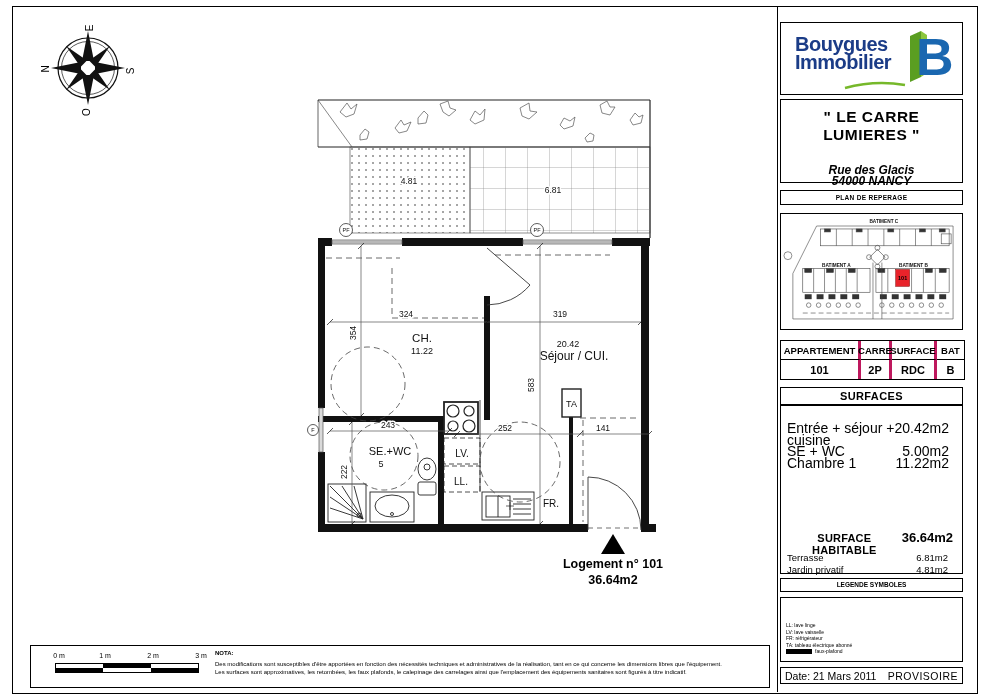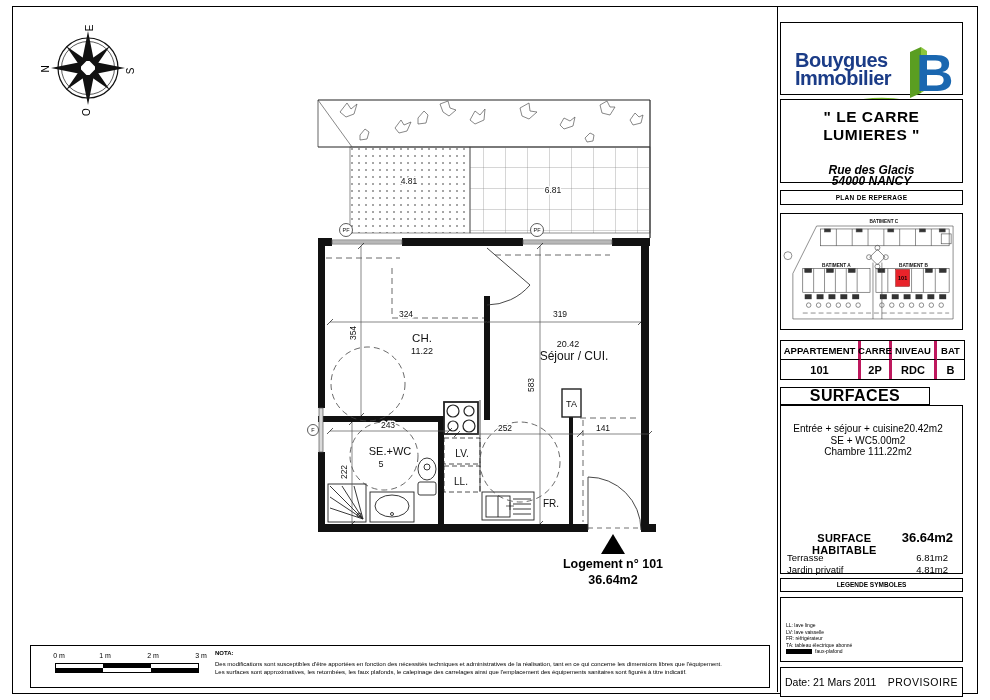--- a/index.html
+++ b/index.html
@@ -2,48 +2,48 @@
 <html><head>
 <meta charset="utf-8">
 <style>
   html,body{margin:0;padding:0;background:#fff;}
   .sheet{position:relative;width:990px;height:700px;background:#fff;font-family:"Liberation Sans",sans-serif;color:#000;overflow:hidden;}
   .frame{position:absolute;left:12px;top:6px;width:964px;height:686px;border:1.2px solid #000;}
   .vsep{position:absolute;left:777px;top:6px;width:1px;height:686px;background:#000;}
   .box{position:absolute;border:1.4px solid #000;background:#fff;box-sizing:border-box;}
   
   .logo-box{left:780px;top:22px;width:183px;height:73px;}
-  .logo-wrap{position:relative;width:100%;height:100%;margin-top:16px;}
+  .logo-wrap{position:relative;width:100%;height:100%;}
   .logo-text{position:absolute;left:14px;top:12px;font-weight:bold;font-size:20px;line-height:18px;color:#1b3c87;letter-spacing:-0.5px;}
   .logo-mark{position:absolute;right:10px;top:4px;}
   .swoosh{position:absolute;left:62px;top:57px;}
   .title-box{left:780px;top:99px;width:183px;height:84px;text-align:center;}
   .proj-title{font-weight:bold;font-size:15.5px;margin-top:8px;letter-spacing:0.5px;}
   .proj-addr{font-style:italic;font-weight:bold;font-size:12px;line-height:11px;margin-top:21px;}
   .repere-box{left:780px;top:190px;width:183px;height:15px;text-align:center;font-weight:bold;font-size:6.5px;line-height:13px;letter-spacing:0.3px;}
   .siteplan-box{left:780px;top:213px;width:183px;height:117px;}
   .apt-table{left:780px;top:340px;width:183px;height:38px;border:1.5px solid #000;display:grid;grid-template-columns:80px 31px 45px 1fr;grid-template-rows:18px 1fr;}
   .apt-table div{display:flex;align-items:center;justify-content:center;border-right:3px solid #be185d;box-sizing:border-box;}
   .apt-table div:nth-child(4n){border-right:none;}
   .apt-table .hd{font-weight:bold;font-size:9.5px;}
   .apt-table .vl{font-weight:bold;font-size:11px;border-top:1px solid #000;}
-  .surf-hd{left:780px;top:387px;width:150px;height:18px;text-align:center;font-weight:bold;font-size:16px;line-height:16px;letter-spacing:0.4px;}
+  .surf-hd{left:780px;top:387px;width:183px;height:18px;text-align:center;font-weight:bold;font-size:11px;line-height:16px;letter-spacing:0.4px;}
   .surf-box{left:780px;top:405px;width:183px;height:169px;}
   .surf-rows{position:absolute;left:0;top:17px;width:100%;}
-  .srow{display:flex;justify-content:center;padding:0 13px 0 6px;font-size:10px;line-height:11.5px;}
+  .srow{display:flex;justify-content:space-between;padding:0 13px 0 6px;font-size:14px;line-height:11.5px;}
   .hab-row{position:absolute;left:0;top:124px;width:100%;display:flex;justify-content:space-between;align-items:baseline;padding:0 9px 0 6px;box-sizing:border-box;text-align:center;}
   .hab-row .l{font-weight:bold;font-size:11px;letter-spacing:0.2px;}
   .hab-row .v{font-weight:bold;font-size:13px;}
   .ext-rows{position:absolute;left:0;top:146px;width:100%;}
   .erow{display:flex;justify-content:space-between;padding:0 14px 0 6px;font-size:9.5px;line-height:11.5px;}
   .leg-hd{left:780px;top:578px;width:183px;height:14px;text-align:center;font-weight:bold;font-size:6.5px;line-height:12px;}
   .leg-box{left:780px;top:597px;width:183px;height:65px;}
   .leg-items{position:absolute;left:5px;top:24px;font-size:5px;line-height:6.5px;}
   .leg-swatch{display:inline-block;width:26px;height:5px;background:#000;vertical-align:middle;margin-right:3px;}
-  .date-box{left:780px;top:667px;width:183px;height:30px;display:flex;justify-content:space-between;align-items:center;padding:0 4px;font-size:10.5px;}
+  .date-box{left:780px;top:667px;width:183px;height:17px;display:flex;justify-content:space-between;align-items:center;padding:0 4px;font-size:10.5px;}
   .date-box .st{letter-spacing:0.5px;}
   
   .nota-box{left:30px;top:645px;width:740px;height:43px;border:1.2px solid #000;}
   .scalebar{position:absolute;left:24px;top:6px;width:170px;}
   .scale-labels{position:relative;height:9px;font-size:7px;}
   .scale-labels span{position:absolute;transform:translateX(-50%);}
   .bar{position:relative;margin-top:2px;width:144px;height:10px;border:1px solid #000;box-sizing:border-box;display:grid;grid-template-columns:1fr 1fr 1fr;grid-template-rows:1fr 1fr;}
   .bar b{display:block;}
   .blk{background:#000;} .wht{background:#fff;}
   .nota-text{position:absolute;left:184px;top:3px;width:548px;font-size:6px;line-height:8.5px;}
@@ -343,21 +343,21 @@
       <text x="123" y="66.5" font-size="5.5" font-weight="bold" text-anchor="middle" fill="#000">101</text>
       <text x="104" y="9" font-size="4.8" font-weight="bold" text-anchor="middle" fill="#111">BATIMENT C</text>
       <text x="56" y="53" font-size="4.8" font-weight="bold" text-anchor="middle" fill="#111" style="paint-order:stroke;stroke:#fff;stroke-width:1.5px;">BATIMENT A</text>
       <text x="134" y="53" font-size="4.8" font-weight="bold" text-anchor="middle" fill="#111" style="paint-order:stroke;stroke:#fff;stroke-width:1.5px;">BATIMENT B</text>
     </svg>
   </div>
 
   <div class="apt-table" style="position:absolute;">
     <div class="hd">APPARTEMENT</div>
     <div class="hd">CARRE</div>
-    <div class="hd">NIVEAU</div>
+    <div class="hd">SURFACE</div>
     <div class="hd">BAT</div>
     <div class="vl">101</div>
     <div class="vl">2P</div>
     <div class="vl">RDC</div>
     <div class="vl">B</div>
   </div>
 
   <div class="box surf-hd">SURFACES</div>
 
   <div class="box surf-box">

